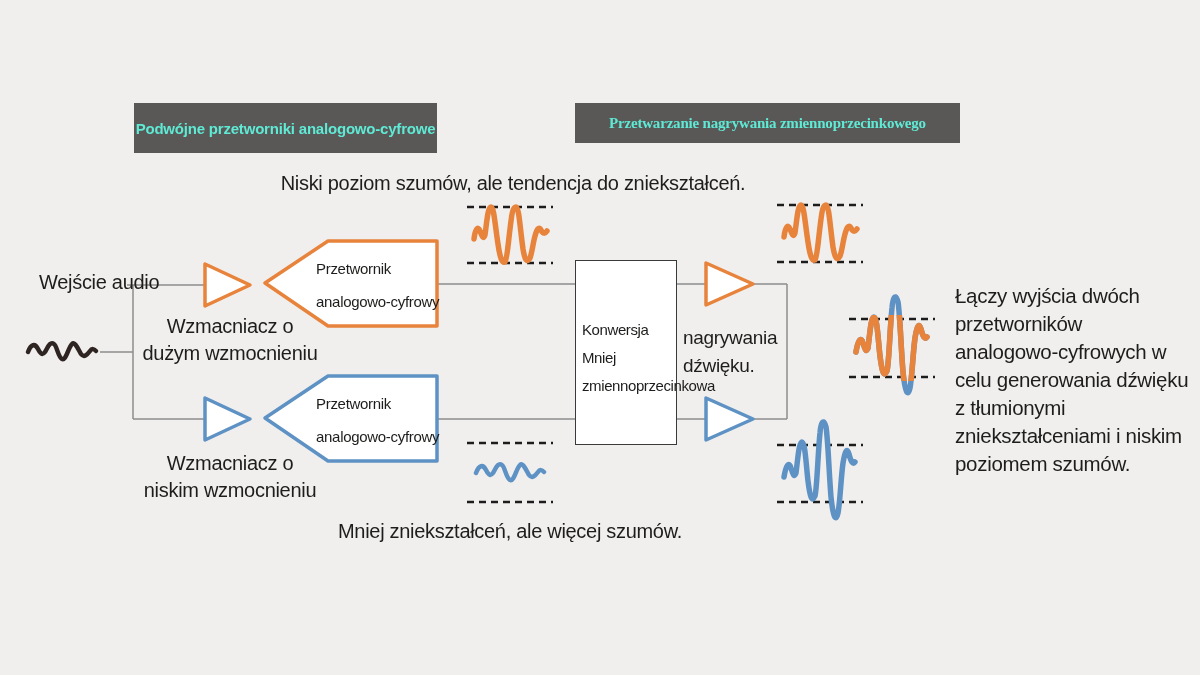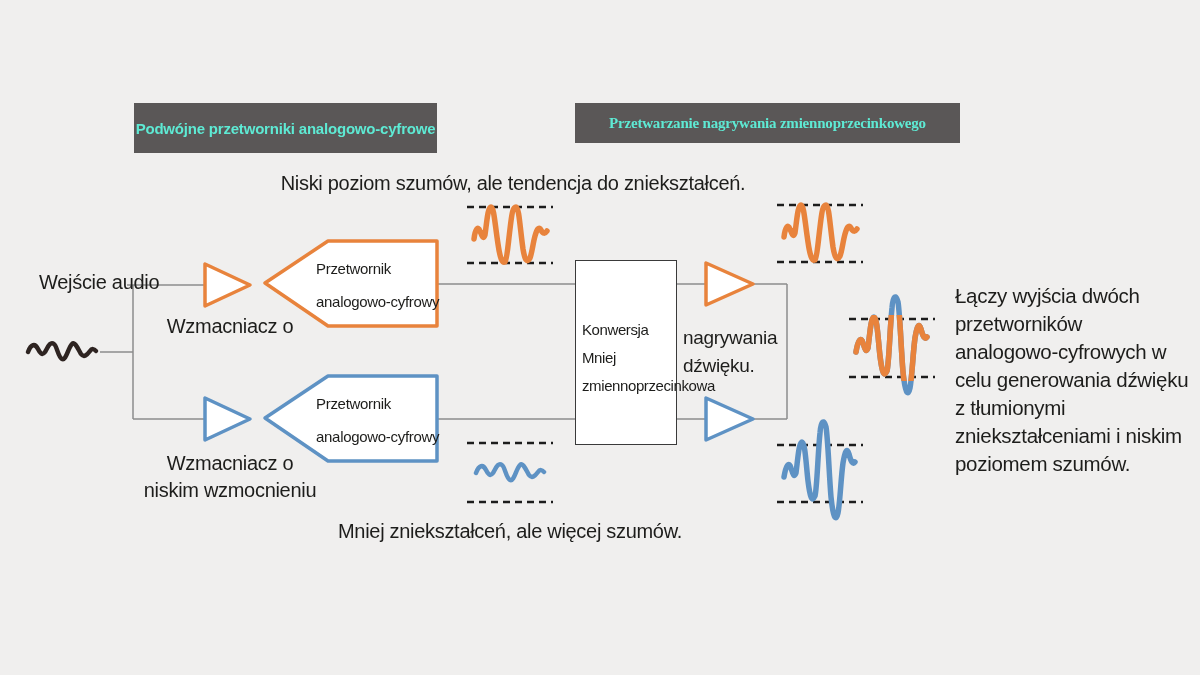--- a/index.html
+++ b/index.html
@@ -93,20 +93,21 @@
   <div class="abs hdr" style="left:134px;top:103px;width:303px;height:50px;">Podwójne przetworniki analogowo-cyfrowe</div>
   <div class="abs hdr" style="left:575px;top:103px;width:385px;height:40px;font-family:Liberation Serif, serif;">Przetwarzanie nagrywania zmiennoprzecinkowego</div>
 
   <div class="abs note" style="left:233px;top:172px;width:560px;">Niski poziom szumów, ale tendencja do zniekształceń.</div>
   <div class="abs note" style="left:310px;top:520px;width:400px;">Mniej zniekształceń, ale więcej szumów.</div>
 
   <div class="abs" style="left:8px;top:271px;font-size:20px;margin-left:31px;">Wejście audio</div>
 
   <div class="abs amp-label" style="left:130px;top:313px;width:200px;">
     <div>Wzmacniacz o</div>
+    <div>dużym wzmocnieniu</div>
   </div>
   <div class="abs amp-label" style="left:130px;top:450px;width:200px;">
     <div>Wzmacniacz o</div>
     <div>niskim wzmocnieniu</div>
   </div>
 
   <div class="abs adc-label" style="left:316px;top:252px;width:124px;">
     <div>Przetwornik</div>
     <div>analogowo-cyfrowy</div>
   </div>

